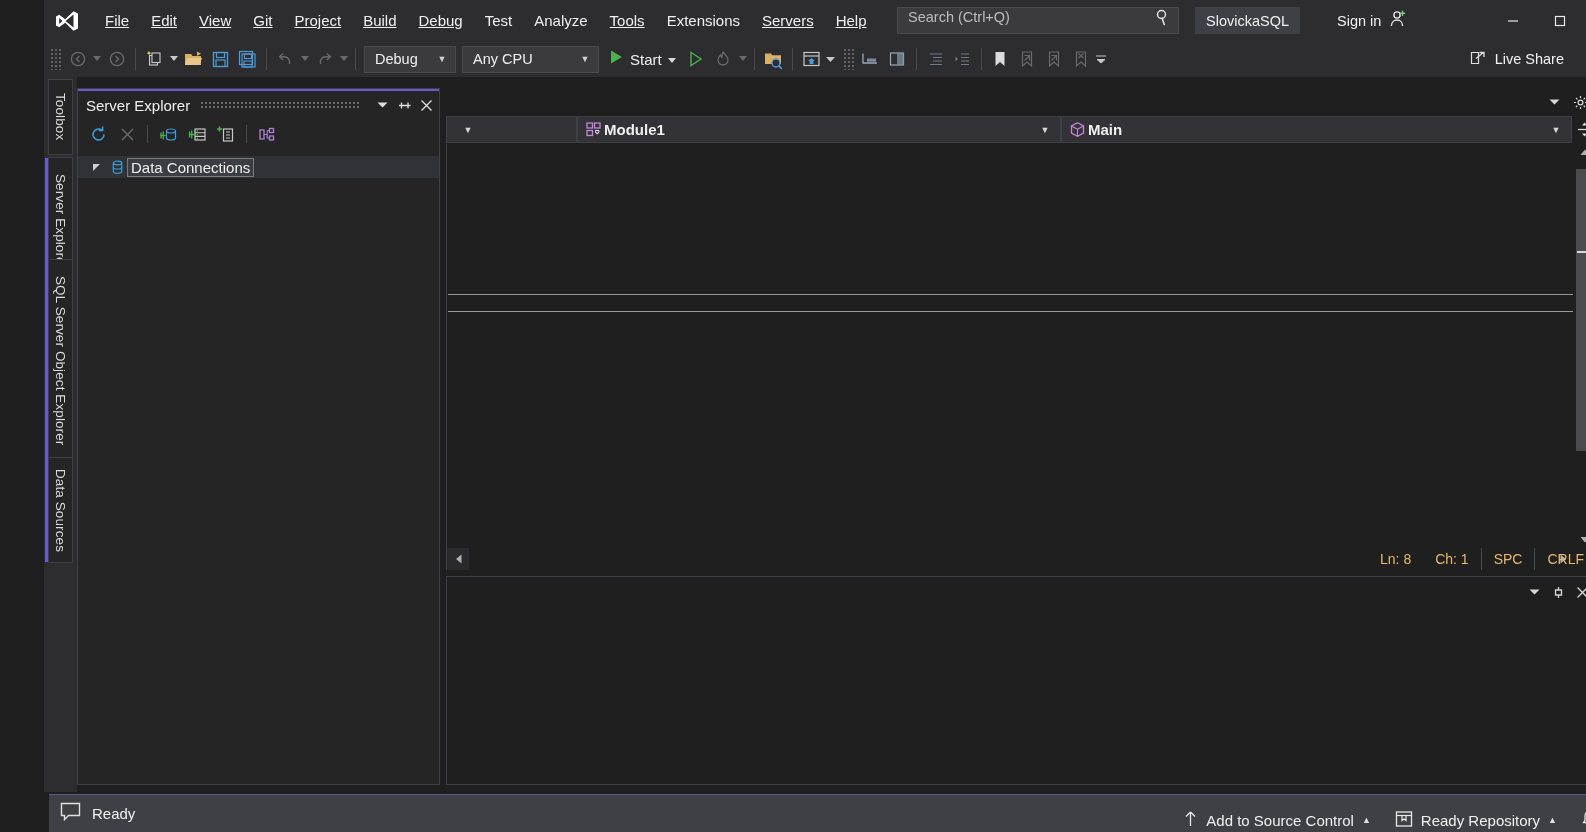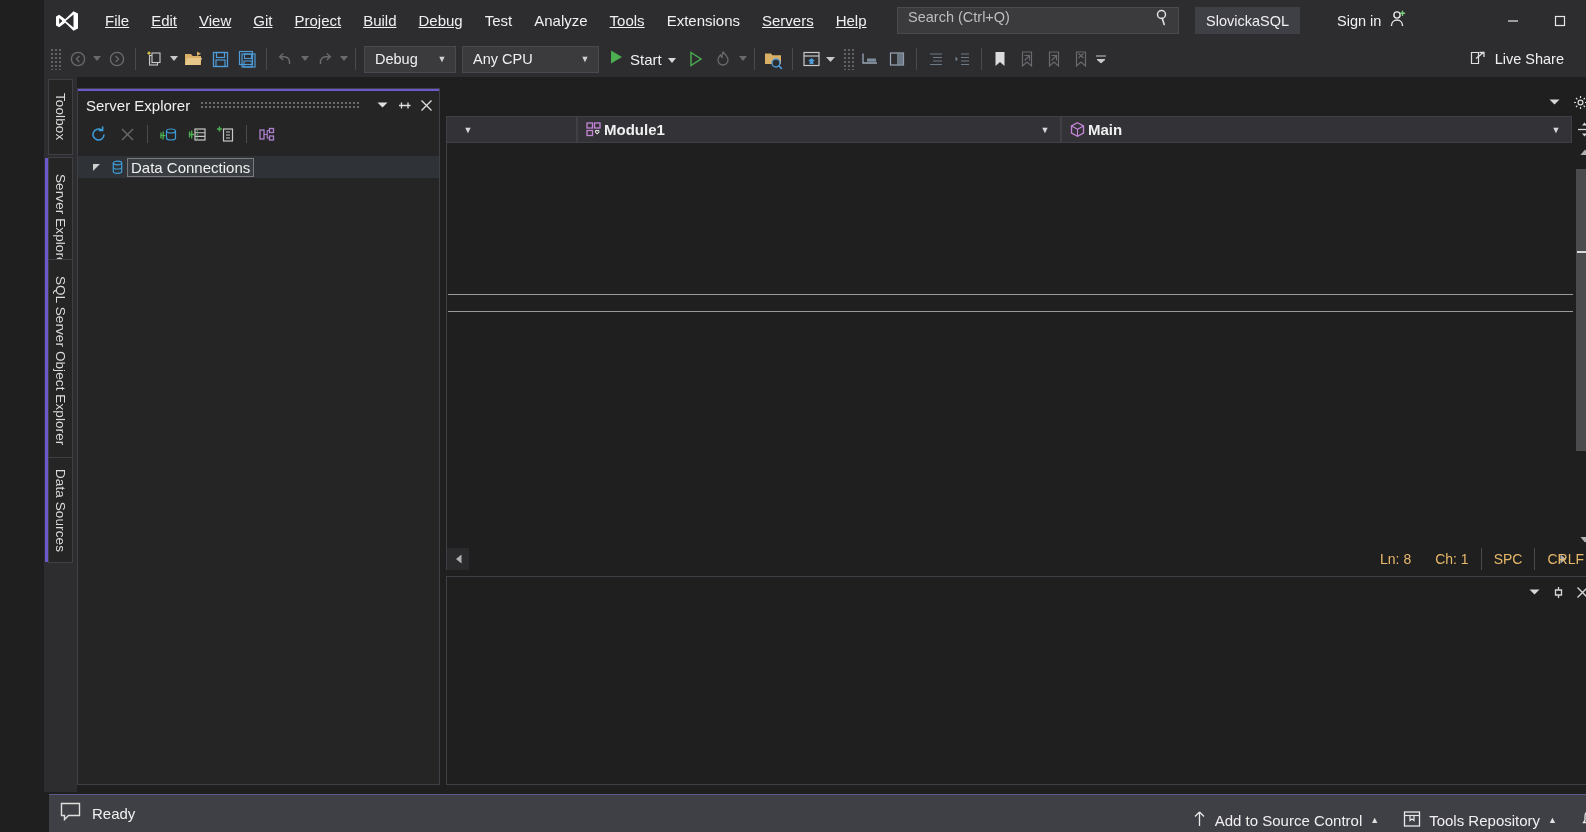--- a/index.html
+++ b/index.html
@@ -782,21 +782,21 @@
       </div>
 
       <div class="sb-item">
         <span>
           <svg width="18" height="18" viewBox="0 0 18 18">
             <rect x="1.5" y="2" width="15" height="14" fill="none" stroke="#e8e8e8" stroke-width="1.3"></rect>
             <path d="M1.5 5.5h15" stroke="#e8e8e8" stroke-width="1.2"></path>
             <path d="M7 5.5v5l2-1.5 2 1.5v-5" fill="none" stroke="#e8e8e8" stroke-width="1.2"></path>
           </svg>
         </span>
-        <span>Tools Repository</span>
+        <span>Ready Repository</span>
         <span class="caret-up">▲</span>
       </div>
 
       <div class="sb-item">
         <span>
           <svg width="18" height="19" viewBox="0 0 18 19">
             <path d="M9 2c3 0 5 2.1 5 5v4l1.5 2.5H2.5L4 11V7c0-2.9 2-5 5-5z" fill="none" stroke="#e8e8e8" stroke-width="1.3"></path>
             <path d="M7 16.2a2 2 0 0 0 4 0" fill="none" stroke="#e8e8e8" stroke-width="1.3"></path>
           </svg>
         </span>

